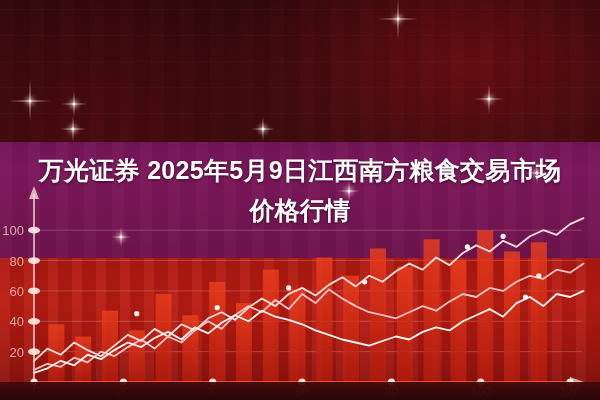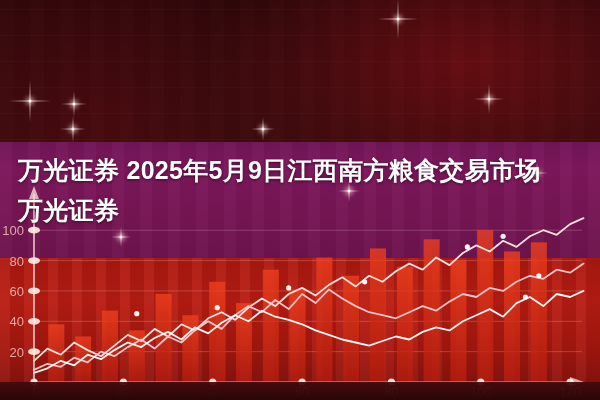--- a/index.html
+++ b/index.html
@@ -85,21 +85,21 @@
   .spark i.v{width:1px;background:linear-gradient(180deg,rgba(255,235,235,0),rgba(255,240,235,.95),rgba(255,235,235,0));}
   .spark u{
     position:absolute;left:50%;top:50%;width:3px;height:3px;border-radius:50%;
     background:#fff;transform:translate(-50%,-50%);
     box-shadow:0 0 5px 2px rgba(255,225,220,.8);
   }
 
   
   .title{
     position:absolute;left:0;right:0;top:150px;
-    color:#ffffff;
+    text-align:center;color:#ffffff;
     font-size:25px;font-weight:bold;line-height:40px;
     letter-spacing:.3px;
     text-shadow:0 1px 3px rgba(0,0,0,.55);
     white-space:normal;padding:0 18px;box-sizing:border-box;
   }
 
   
 </style>
 </head>
 <body>
@@ -248,16 +248,16 @@
       </div>
       <div class="spark" style="left: 536px; top: 172px; width: 1px; height: 1px;">
         <i class="h" style="width: 22px;"></i>
         <i class="v" style="height: 22px;"></i>
         <u></u>
       </div>
     </div>
 
   <div class="title">
     <div>万光证券 2025年5月9日江西南方粮食交易市场</div>
-    <div>万光证券</div>
+    <div>价格行情</div>
   </div>
 
 </div>
 
 </body></html>

